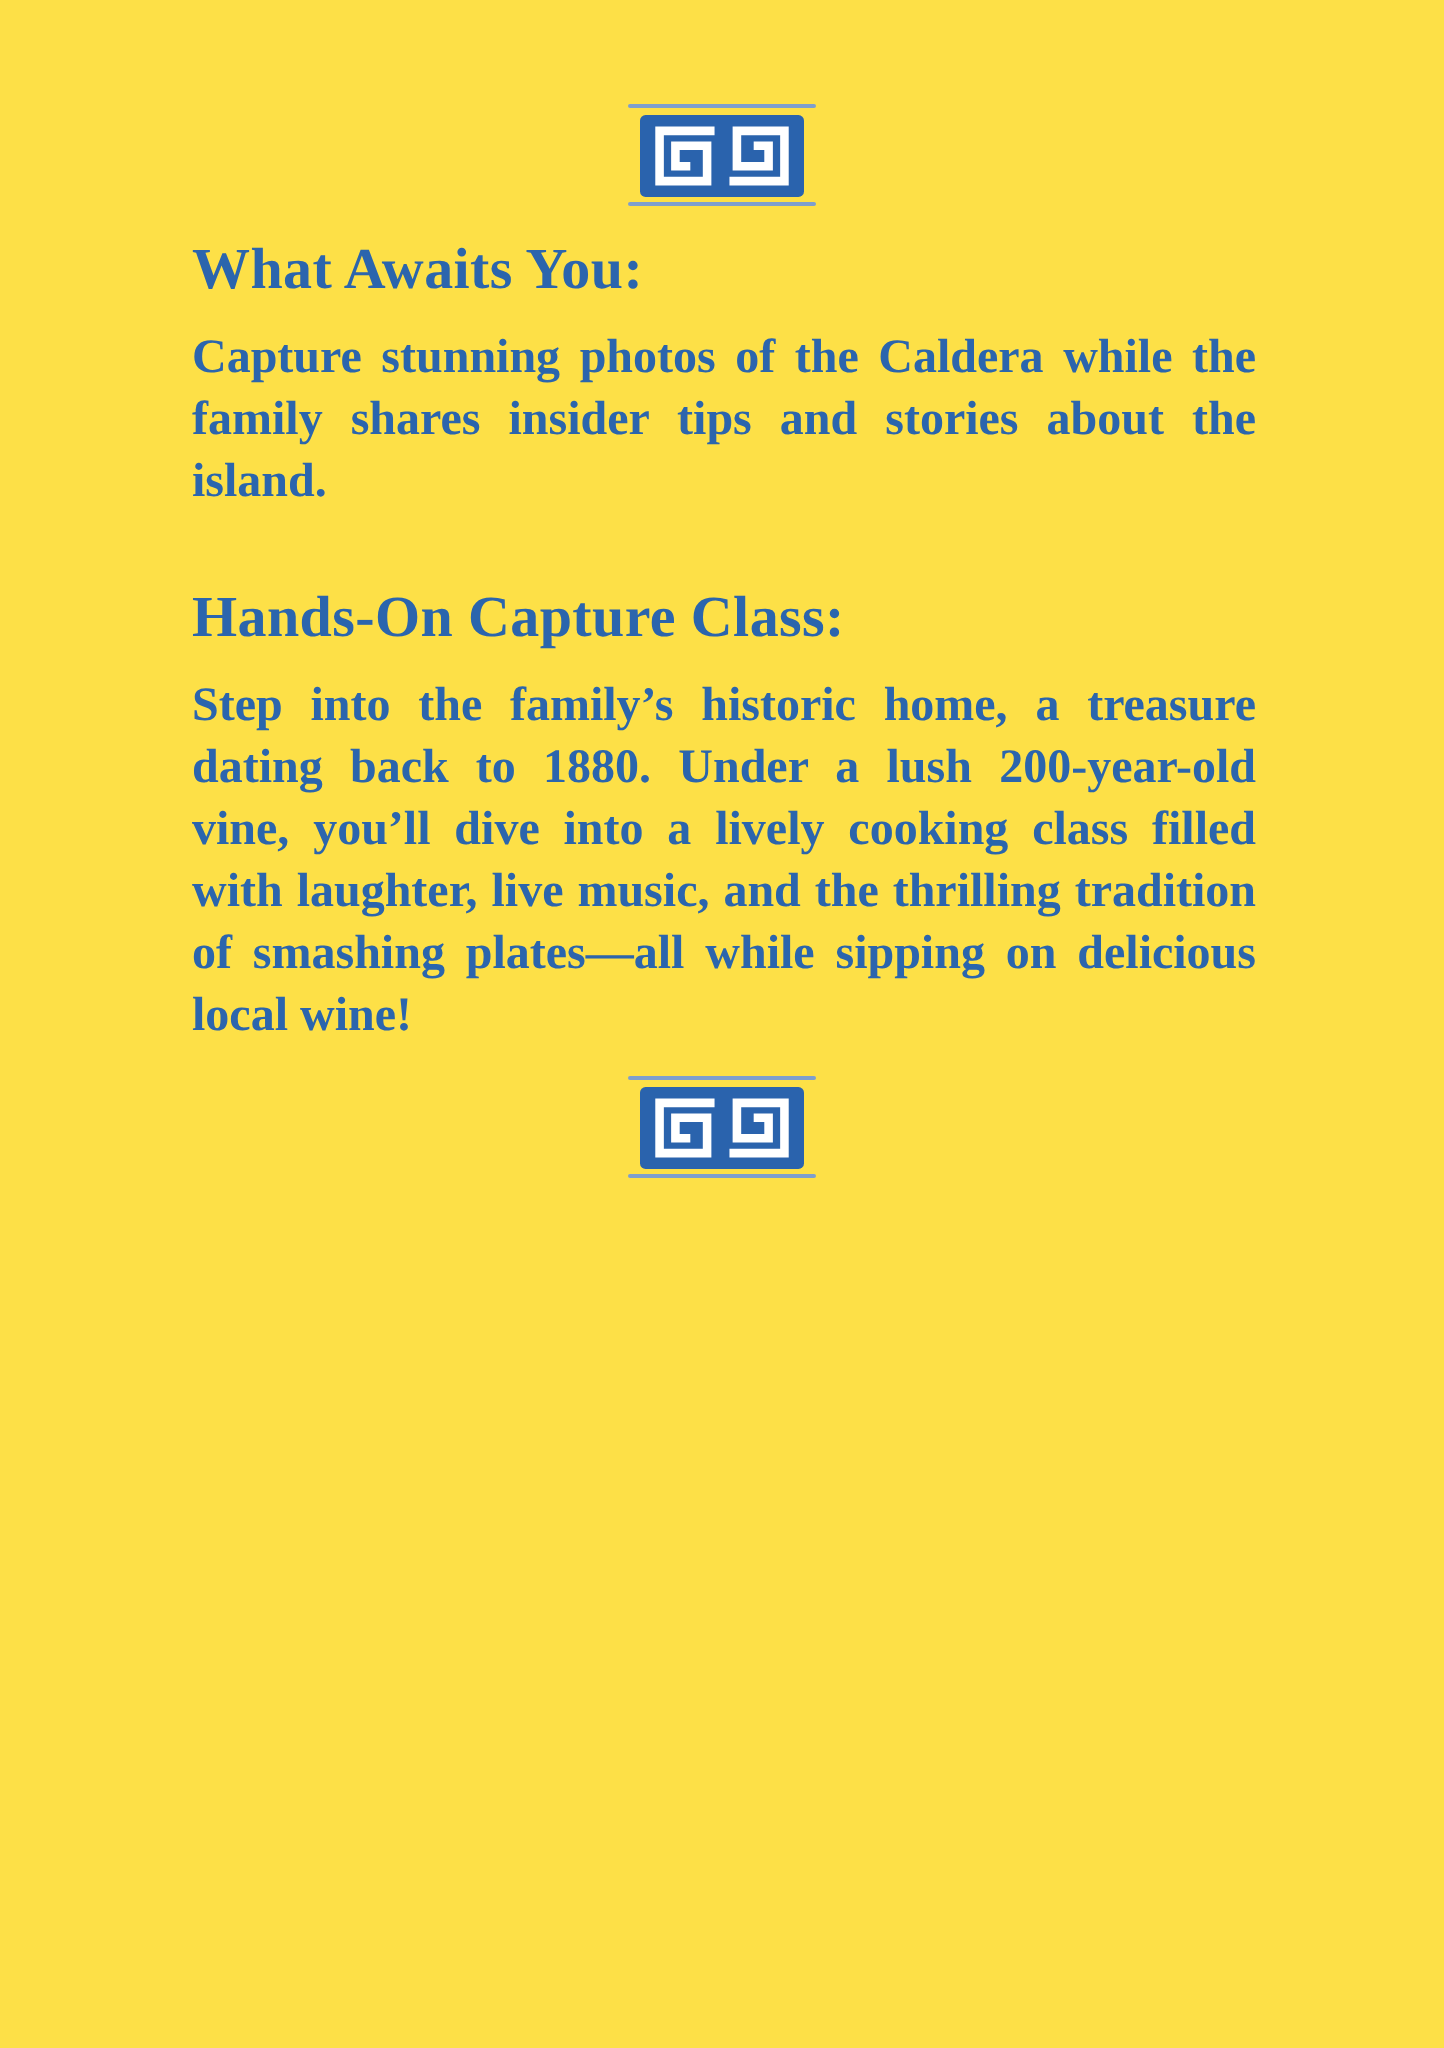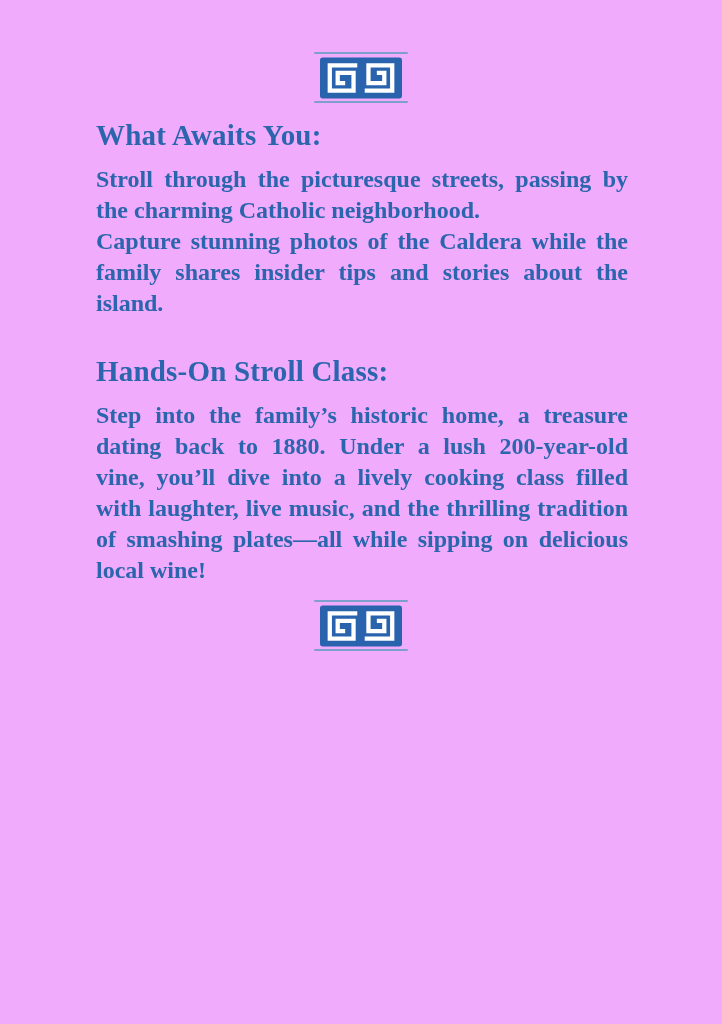--- a/index.html
+++ b/index.html
@@ -4,21 +4,21 @@
 <style>
   html, body {
     margin: 0;
     padding: 0;
     background: #ffffff;
   }
   .page {
     position: relative;
     width: 722px;
     height: 1024px;
-    background: #f0abfc;
+    background: #fde047;
     overflow: hidden;
     font-family: "Liberation Serif", serif;
   }
   .ornament {
     width: 110px;
     margin: 0 auto;
     display: flex;
     flex-direction: column;
     align-items: center;
   }
@@ -76,26 +76,25 @@
   </div>
 
   <div class="content">
 
     <section>
       <h2 class="heading heading-first">What Awaits You:</h2>
     </section>
 
 
     <section>
-      <p class="body-text">Stroll through the picturesque streets, passing by the charming Catholic neighborhood.</p>
       <p class="body-text">Capture stunning photos of the Caldera while the family shares insider tips and stories about the island.</p>
     </section>
 
     <section>
-      <h2 class="heading">Hands-On Stroll Class:</h2>
+      <h2 class="heading">Hands-On Capture Class:</h2>
       <p class="body-text">Step into the family’s historic home, a treasure dating back to 1880. Under a lush 200-year-old vine, you’ll dive into a lively cooking class filled with laughter, live music, and the thrilling tradition of smashing plates—all while sipping on delicious local wine!</p>
     </section>
 
   </div>
 
   <div class="ornament ornament-bottom">
     <div class="rule"></div>
     <svg viewBox="0 0 88 44" aria-hidden="true">
       <rect x="0" y="0" width="88" height="44" rx="3" fill="#2a63ad"></rect>
       <path d="M 40,8.5 L 10.5,8.5 L 10.5,35.5 L 36,35.5 L 36,16.5 L 19,16.5 L 19,27.5 L 27,27.5" fill="none" stroke="#ffffff" stroke-width="4.6"></path>

